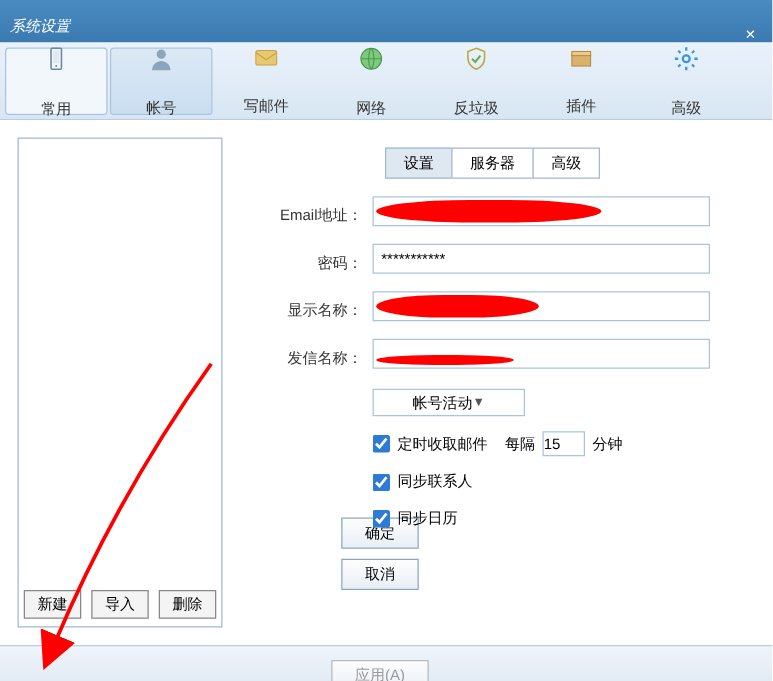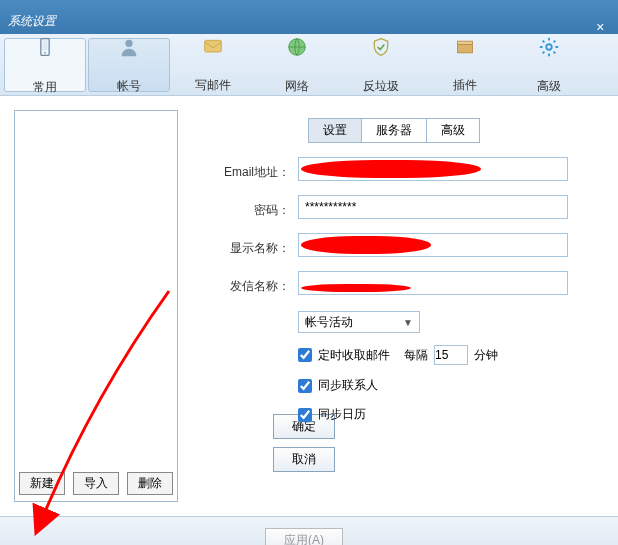--- a/index.html
+++ b/index.html
@@ -111,21 +111,21 @@
   }
   .redacted {
     background: #f00;
     border-radius: 50% / 60%;
   }
   .select-box {
     border: 1px solid #a9c5de;
     height: 22px; width: 122px;
     margin-left: 108px;
     margin-top: 16px;
-    display: flex; align-items: center; justify-content: space-between;
+    display: flex; align-items: center; justify-content: center;
     padding: 0 6px; cursor: pointer;
   }
   .chev { font-size: 10px; color: #555; }
   .check-row {
     display: flex; align-items: center;
     margin-left: 108px; margin-top: 12px; gap: 6px;
     font-size: 12px;
   }
   .check-row input[type=checkbox]{ accent-color:#2d7bd4; width:14px; height:14px; }
   .num-input {

